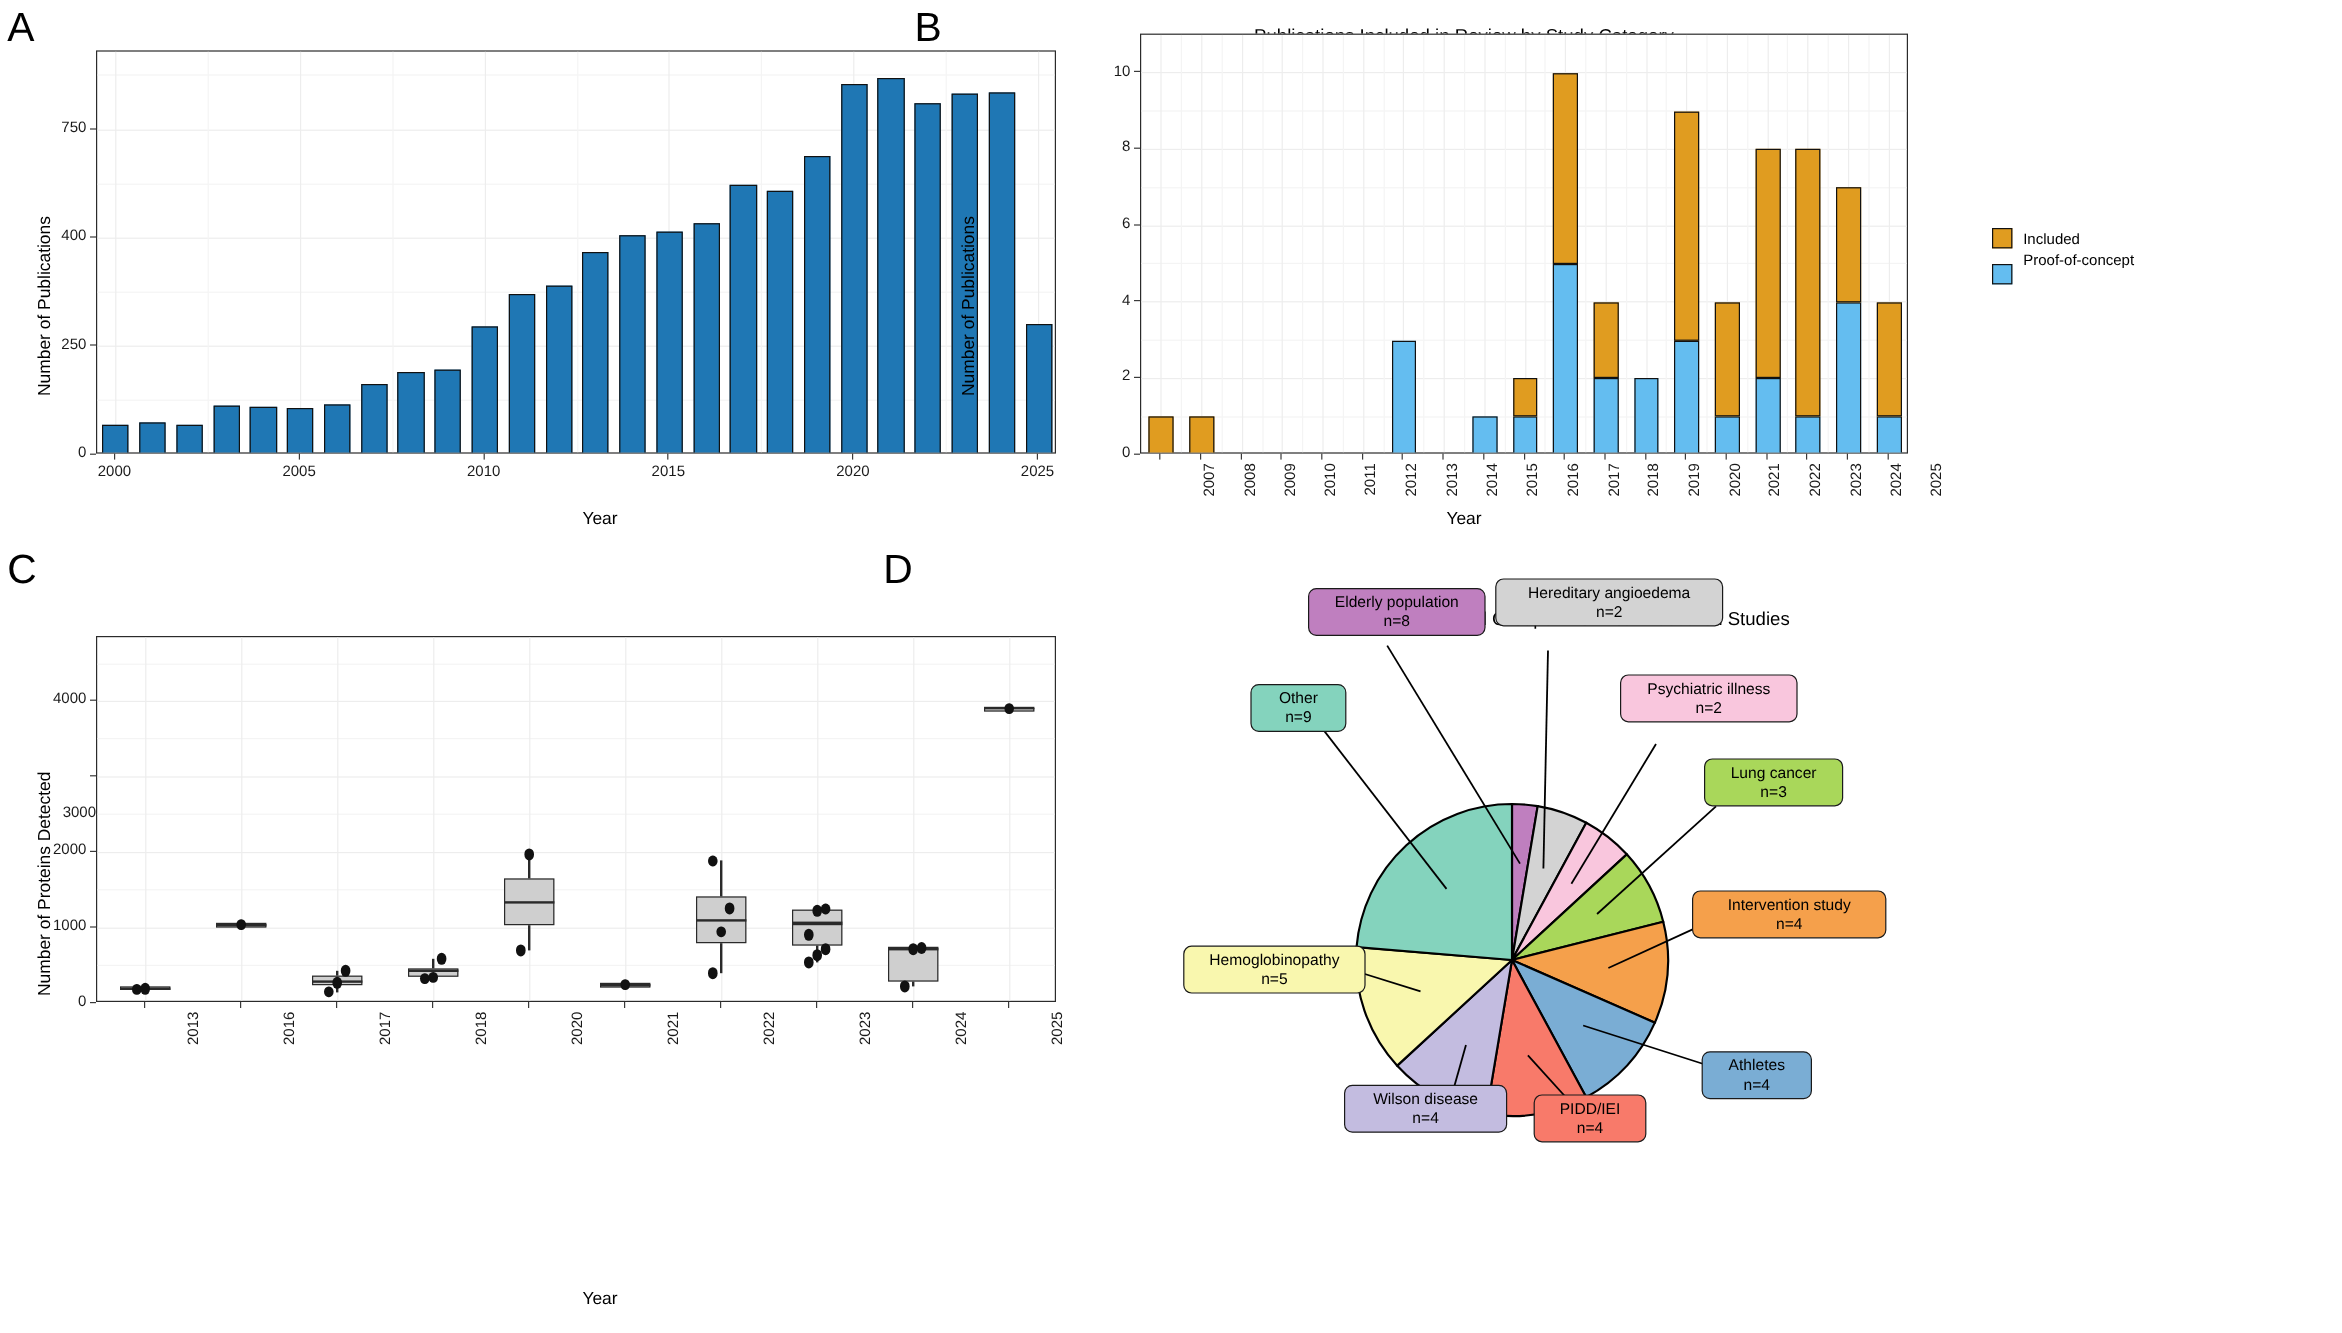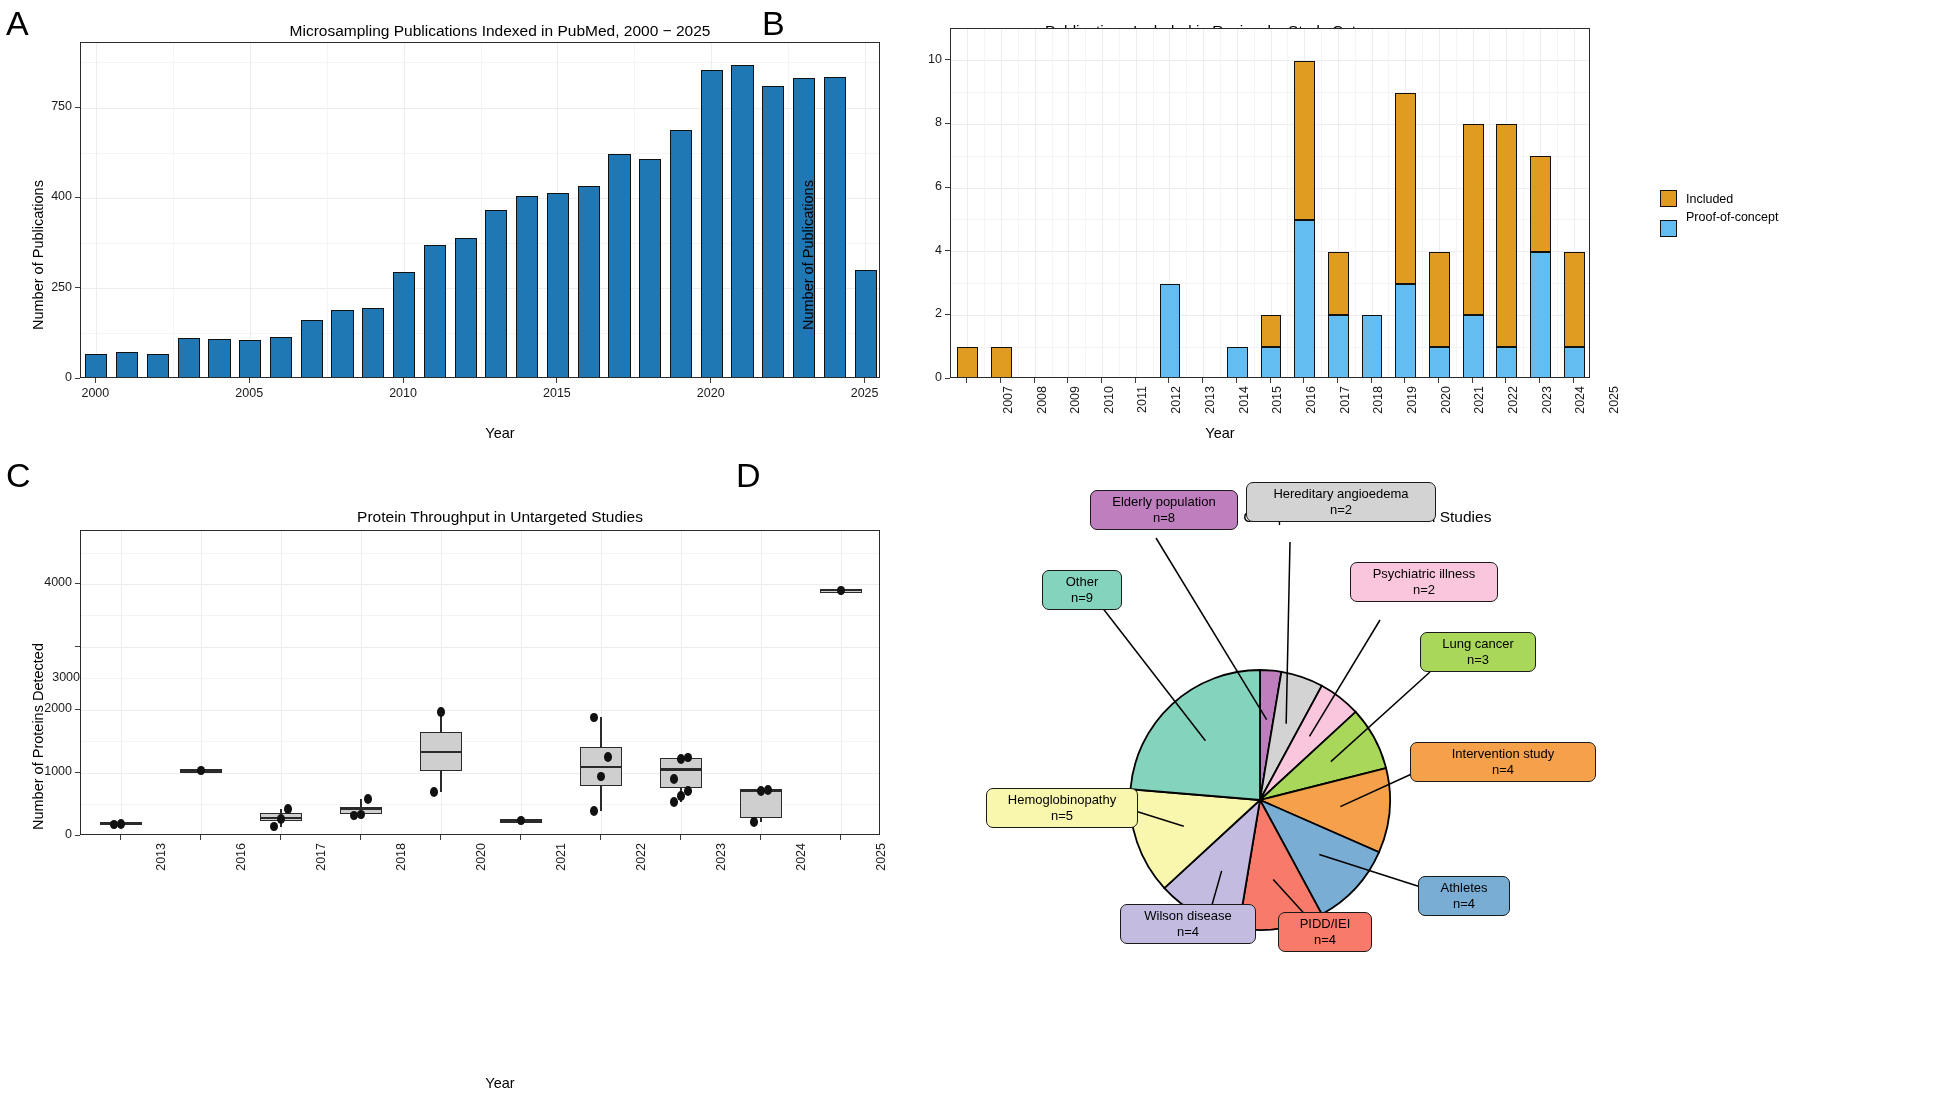--- a/index.html
+++ b/index.html
@@ -32,21 +32,20 @@
   .pie-lab{position:absolute;border:1.6px solid #1a1a1a;border-radius:7px;padding:3px 7px;font-size:13px;line-height:1.22;text-align:center;color:#000;box-sizing:border-box;}
   .pie-lab .n{display:block;}
   svg{display:block;overflow:visible;}
 </style>
 </head>
 <body>
 
 <div class="figure">
 
   <div class="panel-letter" style="left:6px;top:6px;">A</div>
-  <div class="ptitle" style="left:60px;top:22px;width:880px;">Microsampling Publications Indexed in PubMed, 2000 − 2025</div>
   <div class="axis-title vert" style="left:30px;top:330px;">Number of Publications</div>
   <div class="axis-title" style="left:60px;top:425px;width:880px;">Year</div>
   <div class="plotbox" id="plotA" style="left:80px;top:42px;width:800px;height:336px;">
       <div class="gridline major" style="left:0;top:245.17741935483872px;width:100%;height:1px;"></div>
       <div class="gridline major" style="left:0;top:154.85483870967744px;width:100%;height:1px;"></div>
       <div class="gridline major" style="left:0;top:64.53225806451616px;width:100%;height:1px;"></div>
       <div class="gridline minor" style="left:0;top:290.3387096774194px;width:100%;height:1px;"></div>
       <div class="gridline minor" style="left:0;top:200.01612903225808px;width:100%;height:1px;"></div>
       <div class="gridline minor" style="left:0;top:109.6935483870968px;width:100%;height:1px;"></div>
       <div class="gridline minor" style="left:0;top:19.370967741935488px;width:100%;height:1px;"></div>
@@ -240,21 +239,20 @@
       <div class="tick-mark" style="left:1572.657894736842px;top:378px;width:1px;height:5px;"></div>
     </div>
   <div class="legend" id="legendB" style="left:1660px;top:190px;width:200px;height:60px;">
       <div class="legend-key" style="left:0;top:0px;background:#e09c20;"></div>
       <div class="legend-lab" style="left:26px;top:2px;">Included</div>
       <div class="legend-key" style="left:0;top:30px;background:#64bdf0;"></div>
       <div class="legend-lab" style="left:26px;top:20px;">Proof-of-concept</div>
     </div>
 
   <div class="panel-letter" style="left:6px;top:458px;">C</div>
-  <div class="ptitle" style="left:60px;top:508px;width:880px;">Protein Throughput in Untargeted Studies</div>
   <div class="axis-title vert" style="left:30px;top:830px;">Number of Proteins Detected</div>
   <div class="axis-title" style="left:60px;top:1075px;width:880px;">Year</div>
   <div class="plotbox" id="plotC" style="left:80px;top:530px;width:800px;height:305px;">
       <div class="gridline major" style="left:0;top:241.61340206185568px;width:100%;height:1px;"></div>
       <div class="gridline major" style="left:0;top:178.72680412371136px;width:100%;height:1px;"></div>
       <div class="gridline major" style="left:0;top:115.84020618556701px;width:100%;height:1px;"></div>
       <div class="gridline major" style="left:0;top:52.95360824742269px;width:100%;height:1px;"></div>
       <div class="gridline minor" style="left:0;top:273.05670103092785px;width:100%;height:1px;"></div>
       <div class="gridline minor" style="left:0;top:210.1701030927835px;width:100%;height:1px;"></div>
       <div class="gridline minor" style="left:0;top:147.2835051546392px;width:100%;height:1px;"></div>
@@ -384,21 +382,21 @@
         <line x1="470" y1="370" x2="359.29934720025443" y2="334.5888946730347" stroke="#000" stroke-width="1.5"></line>
         <line x1="350" y1="400" x2="313.2663239766272" y2="359.50072105425943" stroke="#000" stroke-width="1.5"></line>
         <line x1="250" y1="392" x2="261.6386401212119" y2="350.885584347243" stroke="#000" stroke-width="1.5"></line>
         <line x1="172" y1="290" x2="223.76713031892888" y2="306.1707772178975" stroke="#000" stroke-width="1.5"></line>
         <line x1="138" y1="82" x2="245.41110532696518" y2="220.70065279974568" stroke="#000" stroke-width="1.5"></line>
       </svg>
       <div class="pie-lab" style="left:130px;top:-30px;width:148px;background:#bf7fbf;"><span>Elderly population</span><span class="n">n=8</span></div>
       <div class="pie-lab" style="left:286px;top:-38px;width:190px;background:#d3d3d3;"><span>Hereditary angioedema</span><span class="n">n=2</span></div>
       <div class="pie-lab" style="left:390px;top:42px;width:148px;background:#f9c6dd;"><span>Psychiatric illness</span><span class="n">n=2</span></div>
       <div class="pie-lab" style="left:460px;top:112px;width:116px;background:#a9d75a;"><span>Lung cancer</span><span class="n">n=3</span></div>
-      <div class="pie-lab" style="left:450px;top:222px;width:186px;background:#f5a04b;"><span>Intervention study</span><span class="n">n=4</span></div>
+      <div class="pie-lab" style="left:450px;top:222px;width:162px;background:#f5a04b;"><span>Intervention study</span><span class="n">n=4</span></div>
       <div class="pie-lab" style="left:458px;top:356px;width:92px;background:#7aadd4;"><span>Athletes</span><span class="n">n=4</span></div>
       <div class="pie-lab" style="left:318px;top:392px;width:94px;background:#f87a6a;"><span>PIDD/IEI</span><span class="n">n=4</span></div>
       <div class="pie-lab" style="left:160px;top:384px;width:136px;background:#c3bce0;"><span>Wilson disease</span><span class="n">n=4</span></div>
       <div class="pie-lab" style="left:26px;top:268px;width:152px;background:#f9f7ae;"><span>Hemoglobinopathy</span><span class="n">n=5</span></div>
       <div class="pie-lab" style="left:82px;top:50px;width:80px;background:#84d3bd;"><span>Other</span><span class="n">n=9</span></div>
     </div>
 
 </div>
 
 </body></html>

